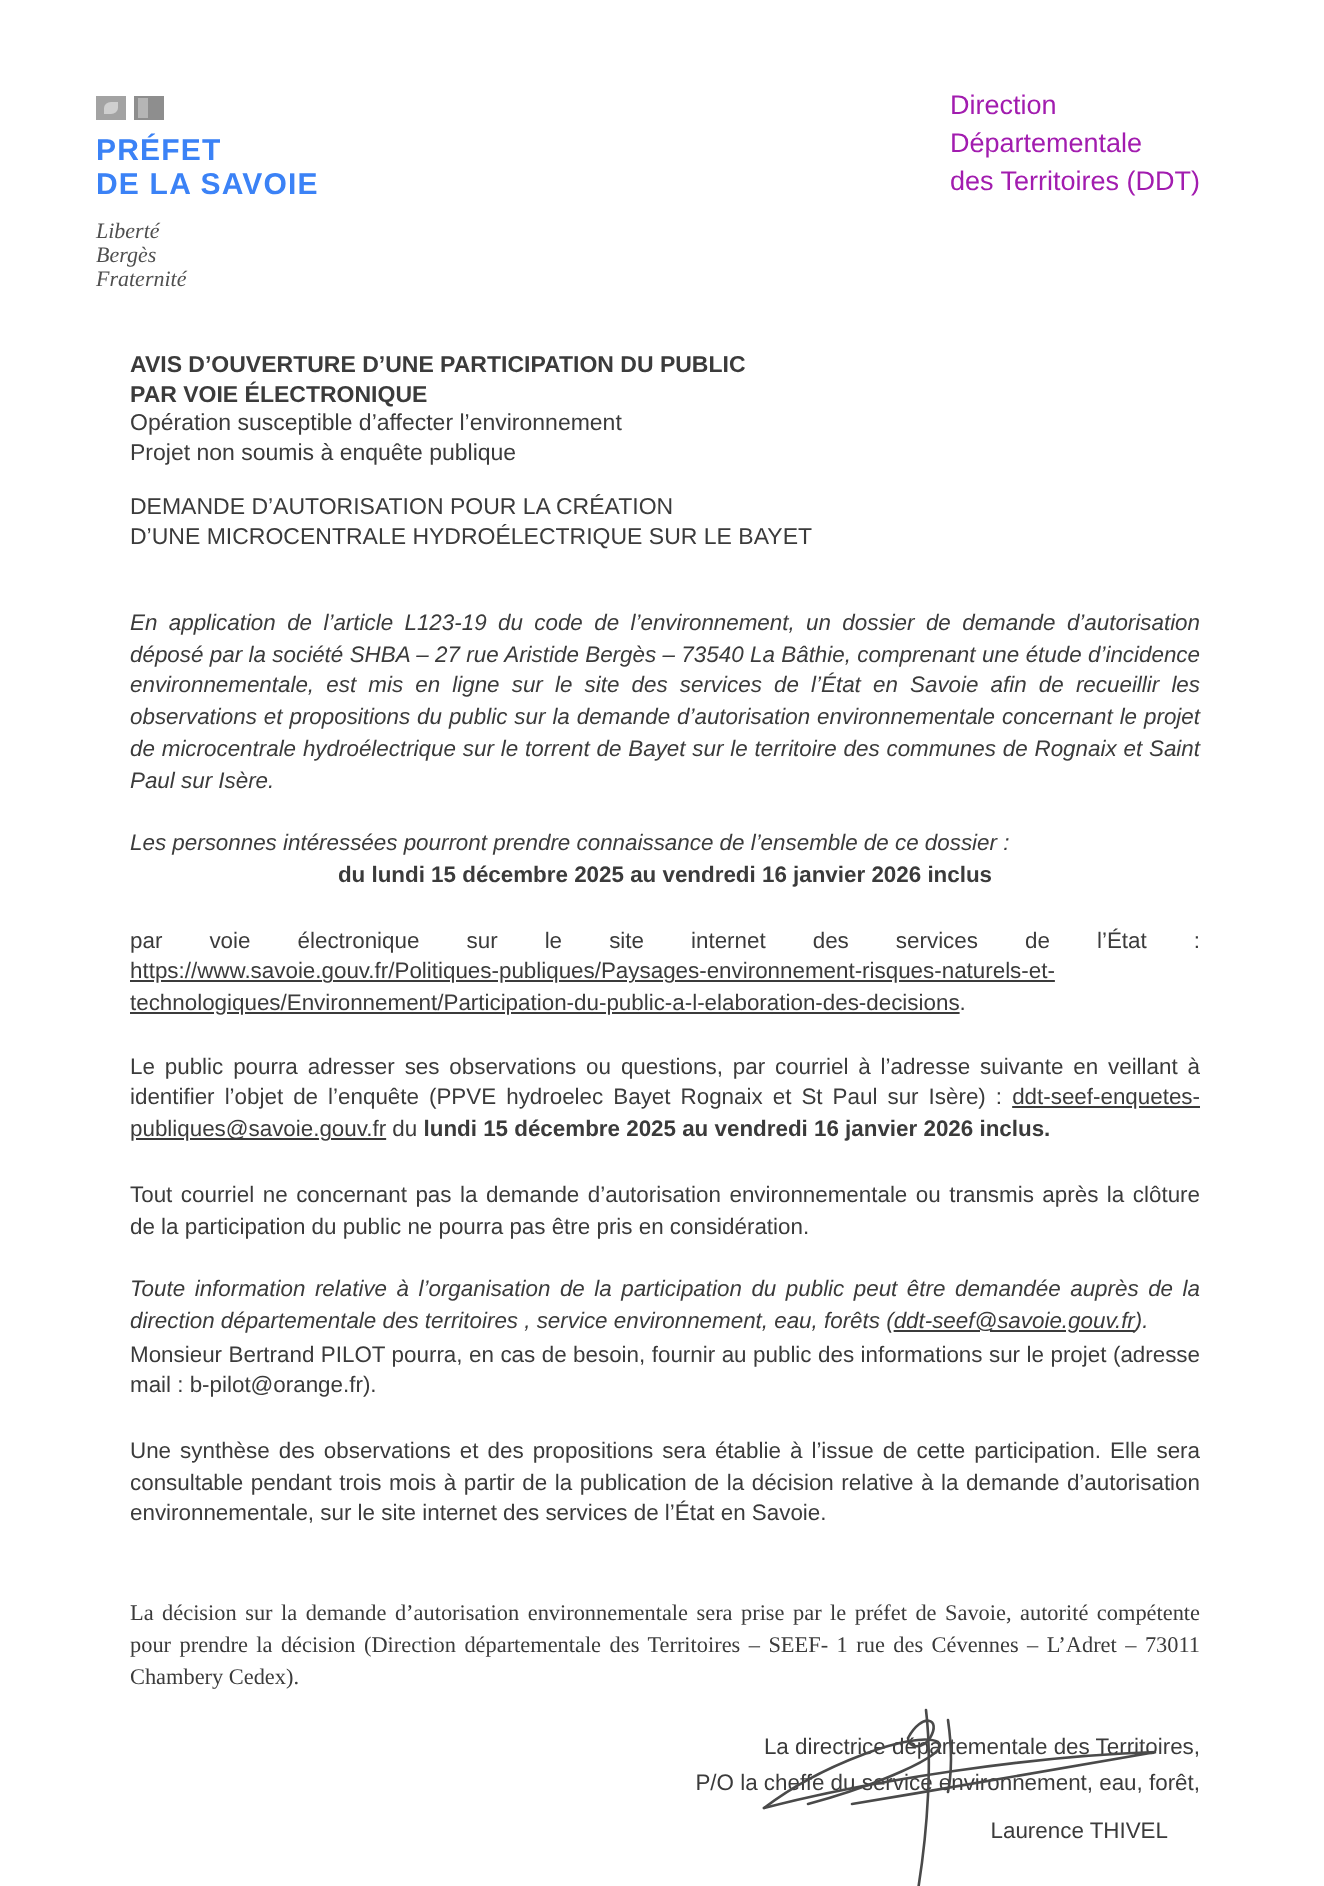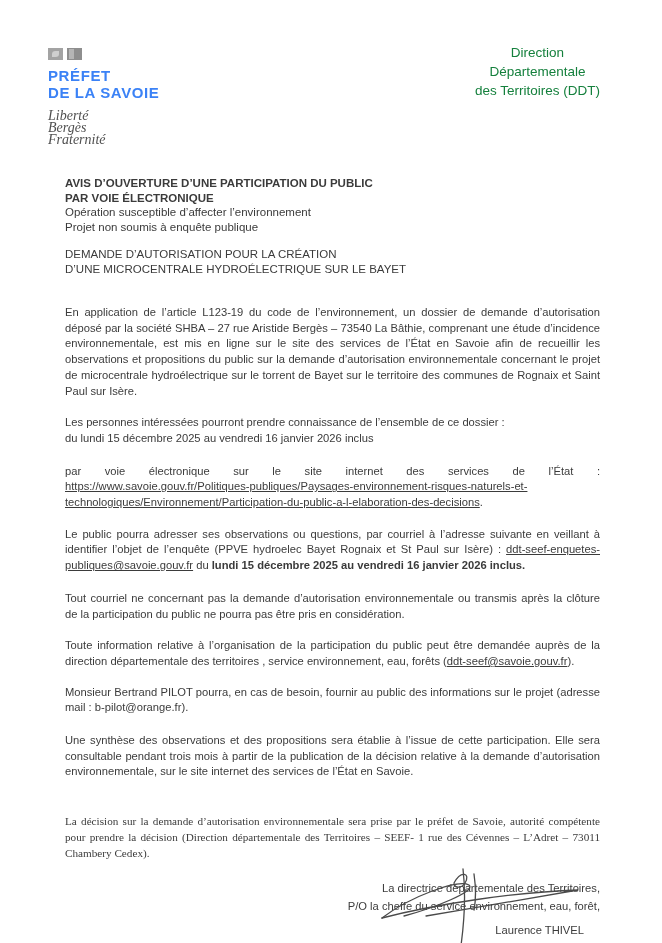--- a/index.html
+++ b/index.html
@@ -25,32 +25,32 @@
     content:""; position:absolute; left:4px; top:3px; width:7px; height:6px;
     background:#cfcfcf; border-radius:50% 0 50% 0;
   }
   .logo-block.right { background:#8e8e8e; position:relative; }
   .logo-block.right::after{
     content:""; position:absolute; left:2px; top:1px; width:5px; height:10px;
     background:#b5b5b5;
   }
   .prefet-line { font-weight:bold; font-size:15px; line-height:17px; letter-spacing:0.6px; color:#3b82f6; }
   .prefet-line.first { margin-top:7px; }
-  .motto { font-family:"Liberation Serif", serif; font-style:italic; font-size:14px; line-height:12px; margin-top:9px; color:#4f4f4f; }
-  .header-right { text-align:center; font-size:13.5px; line-height:19px; color:#15803d; margin-top:-5px; }
+  .motto { font-family:"Liberation Serif", serif; font-style:italic; font-size:11px; line-height:12px; margin-top:9px; color:#4f4f4f; }
+  .header-right { text-align:left; font-size:13.5px; line-height:19px; color:#a21caf; margin-top:-5px; }
   
   .title-block { font-size:11.5px; line-height:14.5px; margin-top:30px; }
   .t-bold { font-weight:bold; }
   .t-gap { height:13px; }
   
   .doc-body { margin-top:15px; font-size:11.2px; line-height:15.7px; text-align:justify; }
-  .para { margin-top:15px; }
-  .para.tight { margin-top:16px; }
+  .para { margin-top:1px; }
+  .para.tight { margin-top:16px;font-style:italic; }
   .para.small-gap { margin-top:17px; }
-  .date-line { font-weight:normal; }
+  .date-line { text-align:center; font-weight:bold; }
   .stretch-line { text-align:justify; text-align-last:justify; }
   a.doc-link, .doc-link { color:#3b3b3b; text-decoration:underline; cursor:pointer; }
   .bold { font-weight:bold; }
   
   .signature { position:relative; margin-top:19px; text-align:right; font-size:11.2px; line-height:17.5px; }
   .sig-name { padding-right:16px; margin-top:7px; }
   .sig-svg { position:absolute; right:12px; top:-14px; width:222px; height:100px; pointer-events:none; }
 </style>
 </head>
 <body>

